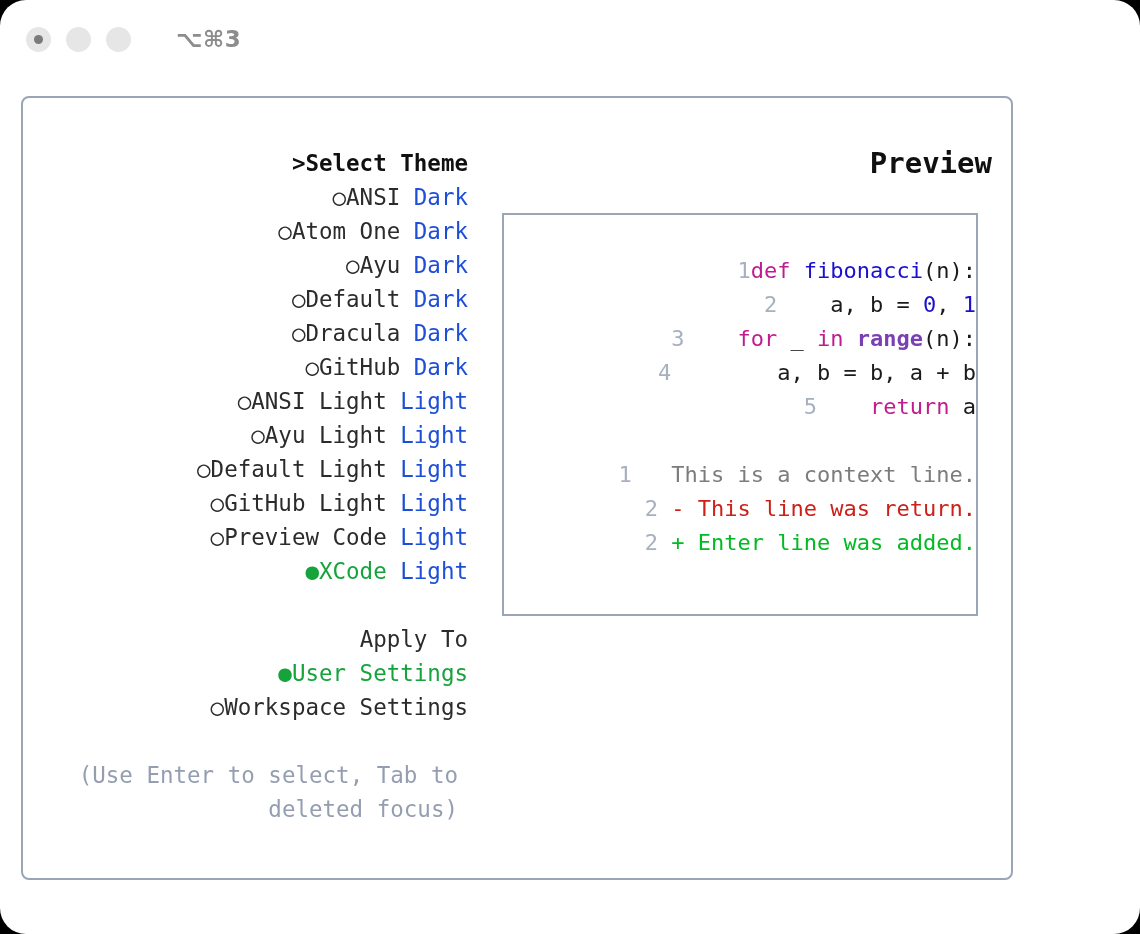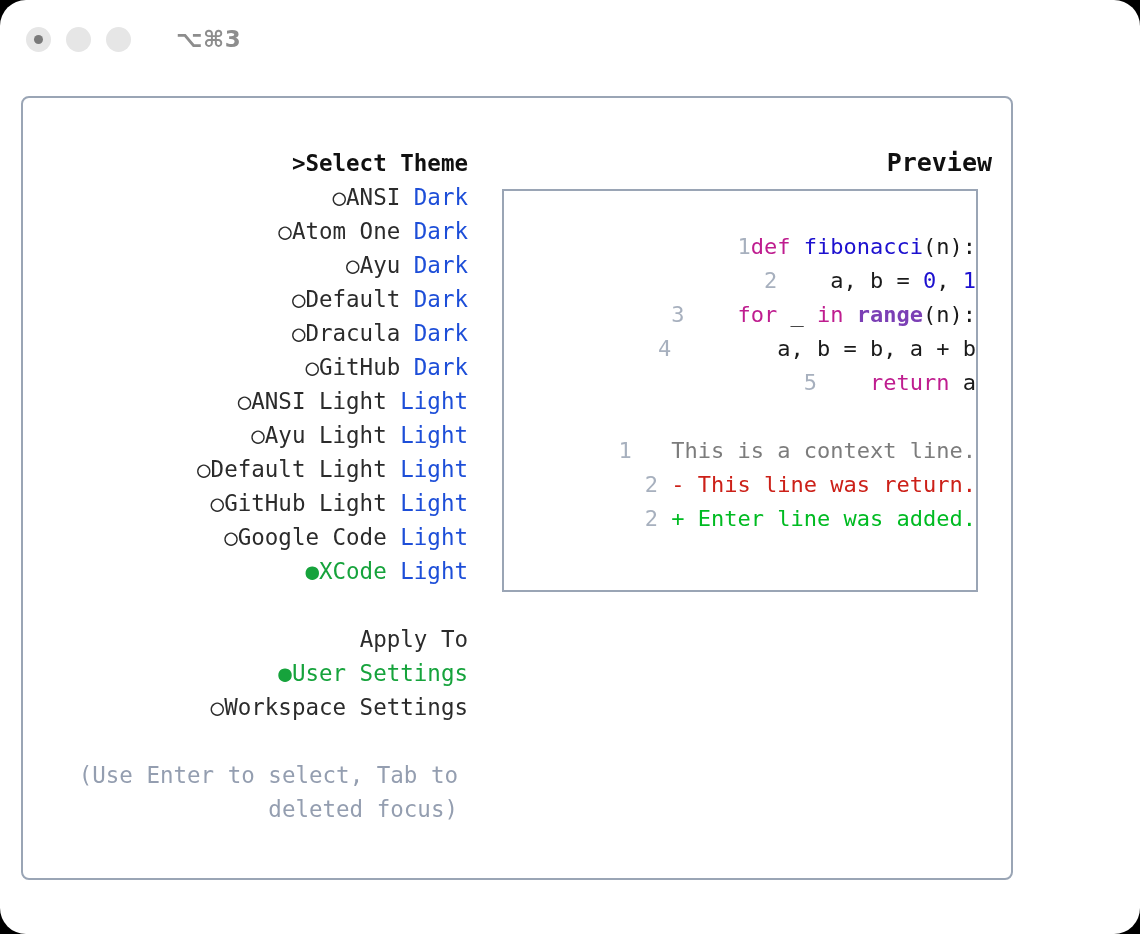--- a/index.html
+++ b/index.html
@@ -116,27 +116,27 @@
   }
 
   
   .right-col {
     position: absolute;
     left: 479px;
     top: 48px;
     width: 490px;
   }
   .preview-title {
-    font-size: 25px;
+    font-size: 29px;
     line-height: 34px;
     font-weight: bold;
     color: #101010;
   }
   .preview-box {
-    margin-top: 9px;
+    margin-top: 33px;
     width: 476px;
     height: 403px;
     border: 2px solid #9aa5b5;
     box-sizing: border-box;
     padding: 39px 0 0 16px;
   }
   .code-line {
     font-size: 22px;
     line-height: 34px;
     white-space: pre;
@@ -184,21 +184,21 @@
             <div class="row"><span class="marker">○</span><span class="label-plain">ANSI</span><span class="label-muted"> Dark</span></div>
             <div class="row"><span class="marker">○</span><span class="label-plain">Atom One</span><span class="label-muted"> Dark</span></div>
             <div class="row"><span class="marker">○</span><span class="label-plain">Ayu</span><span class="label-muted"> Dark</span></div>
             <div class="row"><span class="marker">○</span><span class="label-plain">Default</span><span class="label-muted"> Dark</span></div>
             <div class="row"><span class="marker">○</span><span class="label-plain">Dracula</span><span class="label-muted"> Dark</span></div>
             <div class="row"><span class="marker">○</span><span class="label-plain">GitHub</span><span class="label-muted"> Dark</span></div>
             <div class="row"><span class="marker">○</span><span class="label-plain">ANSI Light</span><span class="label-muted"> Light</span></div>
             <div class="row"><span class="marker">○</span><span class="label-plain">Ayu Light</span><span class="label-muted"> Light</span></div>
             <div class="row"><span class="marker">○</span><span class="label-plain">Default Light</span><span class="label-muted"> Light</span></div>
             <div class="row"><span class="marker">○</span><span class="label-plain">GitHub Light</span><span class="label-muted"> Light</span></div>
-            <div class="row"><span class="marker">○</span><span class="label-plain">Google Code</span><span class="label-muted"> Light</span></div>
+            <div class="row"><span class="marker">○</span><span class="label-plain">Preview Code</span><span class="label-muted"> Light</span></div>
             <div class="row selected"><span class="marker">●</span><span class="label-plain">XCode</span><span class="label-muted"> Light</span></div>
           </div>
 
         <div class="section-gap"></div>
 
         <div class="row">
           <span class="marker"></span><span>Apply To</span>
         </div>
 
         <div id="apply-to-list">

